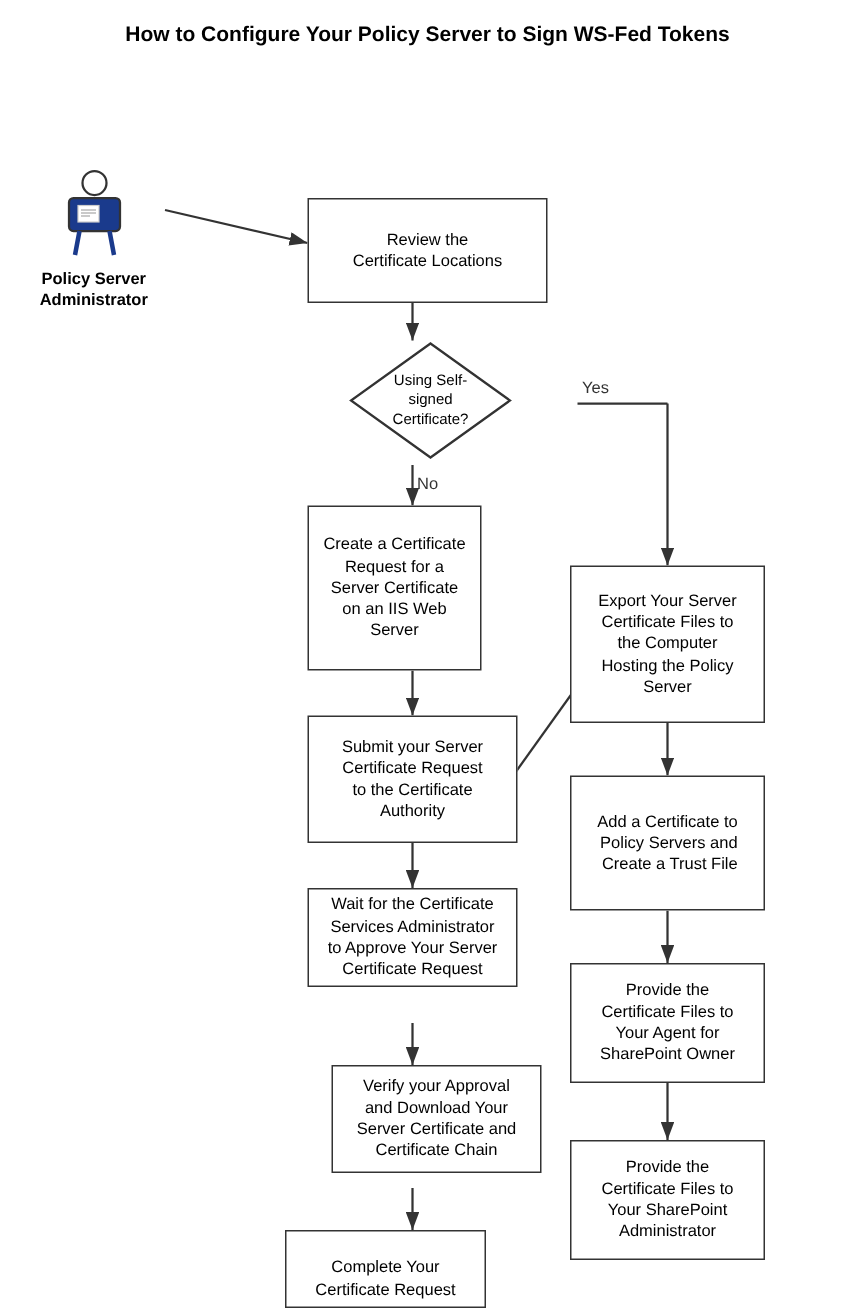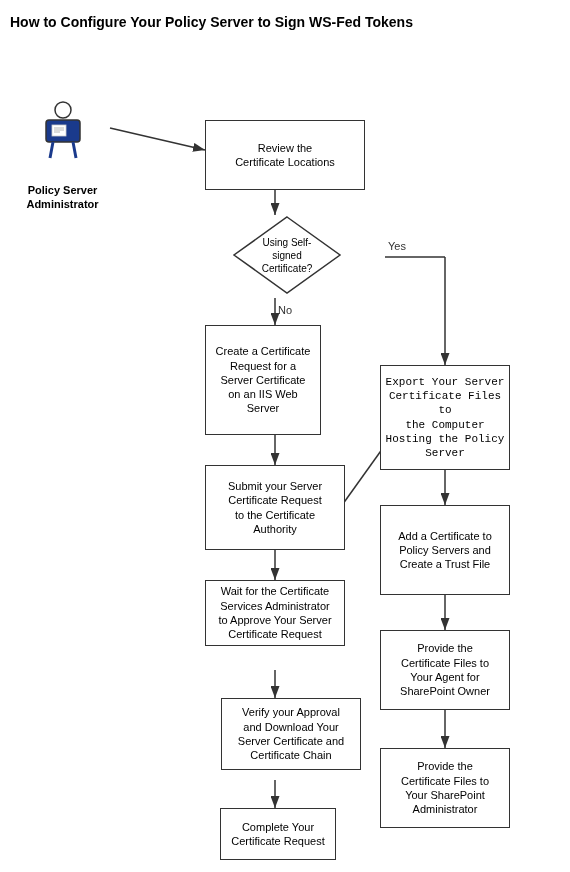--- a/index.html
+++ b/index.html
@@ -5,23 +5,24 @@
     * { box-sizing: border-box; margin: 0; padding: 0; }
     body {
       background: #fff;
       font-family: Arial, sans-serif;
       font-size: 12px;
       width: 570px;
       min-height: 872px;
       padding: 10px;
     }
     .page-title {
+      text-align: center;
       font-weight: bold;
       font-size: 14px;
-      margin-bottom: 16px;
+      margin-bottom: 28px;
       padding: 4px 0;
     }
     .diagram-container {
       position: relative;
       width: 550px;
       height: 820px;
     }
     
     .box {
       position: absolute;
@@ -72,21 +73,21 @@
       width: 85px;
       text-align: center;
     }
     .actor svg {
       width: 70px;
       height: 60px;
     }
     .actor-label {
       font-size: 11px;
       font-weight: bold;
-      margin-top: 20px;
+      margin-top: 4px;
       line-height: 1.3;
     }
   </style>
 </head>
 <body>
 
 <div class="page-title">How to Configure Your Policy Server to Sign WS-Fed Tokens</div>
 
 <div class="diagram-container">
 
@@ -183,35 +184,35 @@
 Certificate Request</span>
   </div>
 
   <div class="box" style="left:211px; top:648px; width:140px; height:72px;">
     <span style="white-space:pre-line;">Verify your Approval
 and Download Your
 Server Certificate and
 Certificate Chain</span>
   </div>
 
-  <div class="box" style="left:210px; top:758px; width:116px; height:52px;">
+  <div class="box" style="left:180px; top:758px; width:134px; height:52px;align-items:flex-end;">
     <span style="white-space:pre-line;">Complete Your
 Certificate Request</span>
   </div>
 
-  <div class="box" style="left:370px; top:315px; width:130px; height:105px;font-family:Liberation Mono, monospace;">
+  <div class="box" style="left:370px; top:315px; width:130px; height:105px;">
     <span style="white-space:pre-line;">Export Your Server
 Certificate Files to
 the Computer
 Hosting the Policy
 Server</span>
   </div>
 
   <div class="box" style="left:370px; top:455px; width:130px; height:90px;">
-    <span style="white-space:pre-line;">Add a Certificate to
+    <span style="white-space:pre-line;text-align:right;">Add a Certificate to
 Policy Servers and
 Create a Trust File</span>
   </div>
 
   <div class="box" style="left:370px; top:580px; width:130px; height:80px;">
     <span style="white-space:pre-line;">Provide the
 Certificate Files to
 Your Agent for
 SharePoint Owner</span>
   </div>

